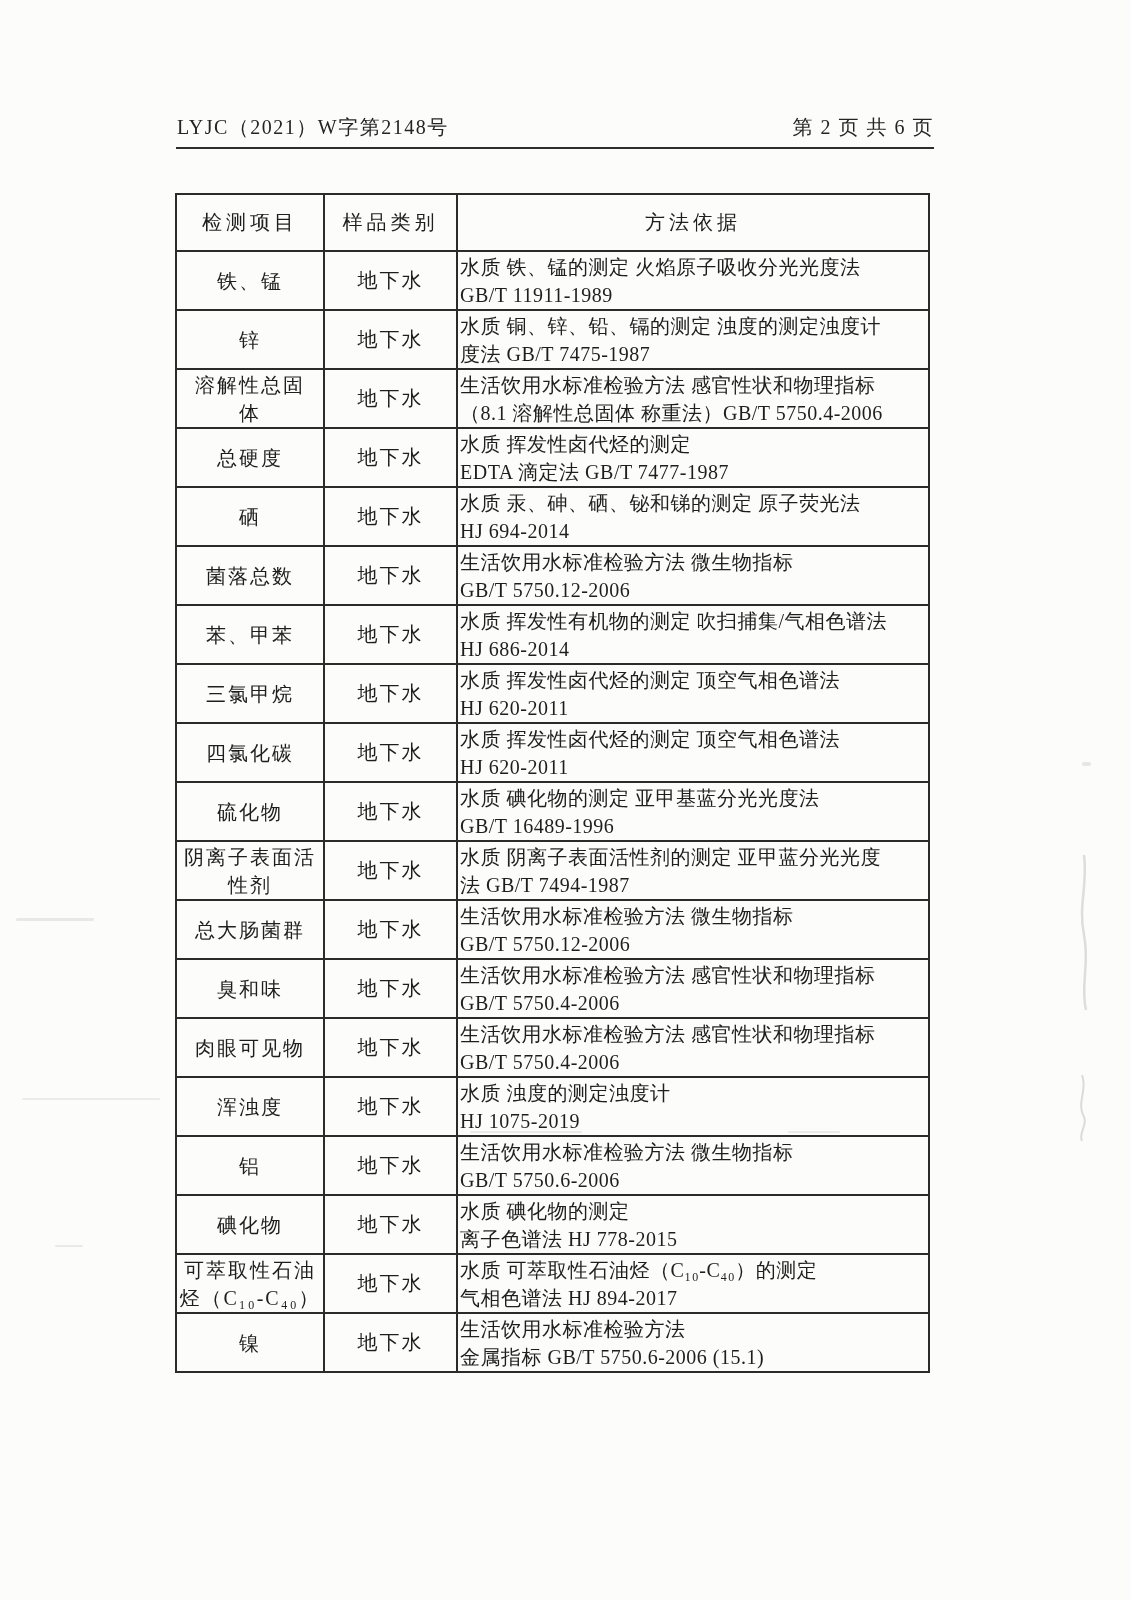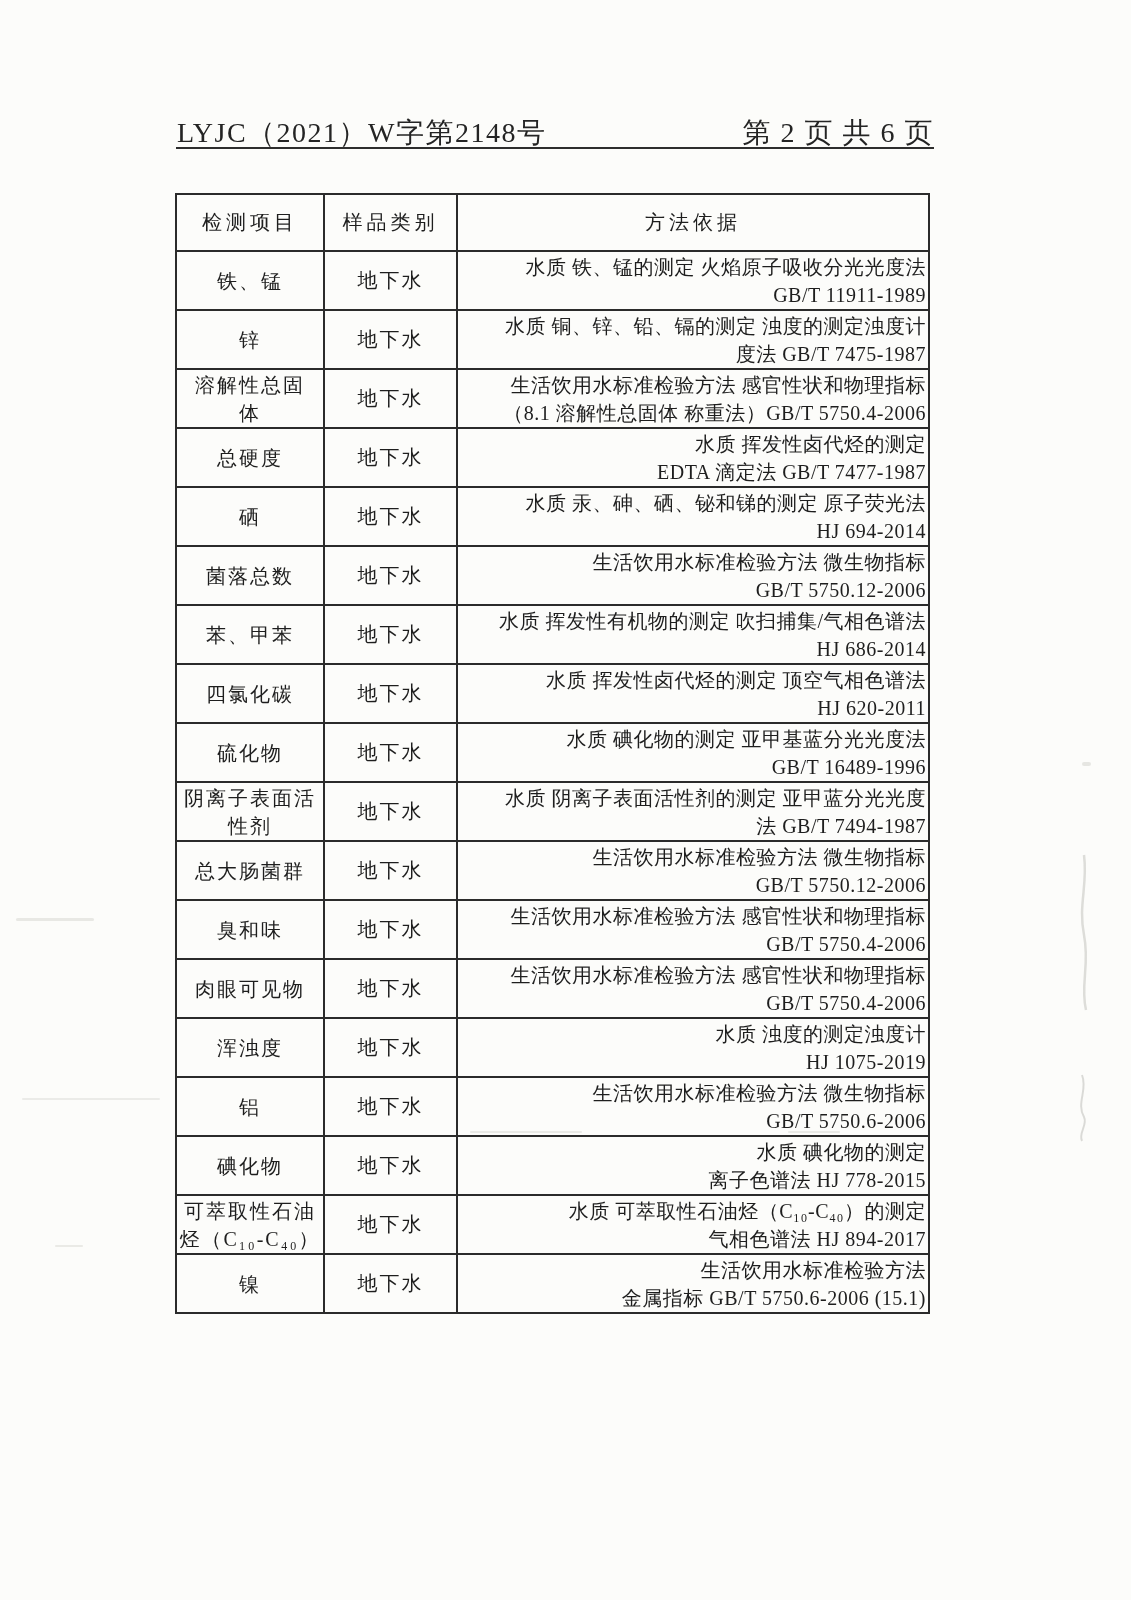--- a/index.html
+++ b/index.html
@@ -17,21 +17,21 @@
     overflow: hidden;
   }
   .page-header {
     position: absolute;
     top: 114px;
     left: 177px;
     width: 757px;
     display: flex;
     justify-content: space-between;
     align-items: baseline;
-    font-size: 28px;
+    font-size: 20px;
     letter-spacing: 1.5px;
     color: #242424;
   }
   .header-rule {
     position: absolute;
     top: 147px;
     left: 176px;
     width: 758px;
     height: 2px;
     background: #2d2d2d;
@@ -68,21 +68,21 @@
     text-align: center;
     letter-spacing: 2px;
     white-space: pre-line;
     line-height: 28px;
   }
   .c-sample {
     text-align: center;
     letter-spacing: 2px;
   }
   .c-method {
-    text-align: right;
+    text-align: left;
     letter-spacing: 0.5px;
     margin-left: 41px;
   }
   .c-method .m1, .c-method .m2 {
     line-height: 28px;
     white-space: nowrap;
   }
   
   .artifact {
     position: absolute;
@@ -171,20 +171,28 @@
 
   <tr>
     <td class="c-item">苯、甲苯</td>
     <td class="c-sample">地下水</td>
     <td class="c-method">
       <div class="m1">水质 挥发性有机物的测定 吹扫捕集/气相色谱法</div>
       <div class="m2">HJ 686-2014</div>
     </td>
   </tr>
 
+  <tr>
+    <td class="c-item">三氯甲烷</td>
+    <td class="c-sample">地下水</td>
+    <td class="c-method">
+      <div class="m1">水质 挥发性卤代烃的测定 顶空气相色谱法</div>
+      <div class="m2">HJ 620-2011</div>
+    </td>
+  </tr>
 
   <tr>
     <td class="c-item">四氯化碳</td>
     <td class="c-sample">地下水</td>
     <td class="c-method">
       <div class="m1">水质 挥发性卤代烃的测定 顶空气相色谱法</div>
       <div class="m2">HJ 620-2011</div>
     </td>
   </tr>
 

